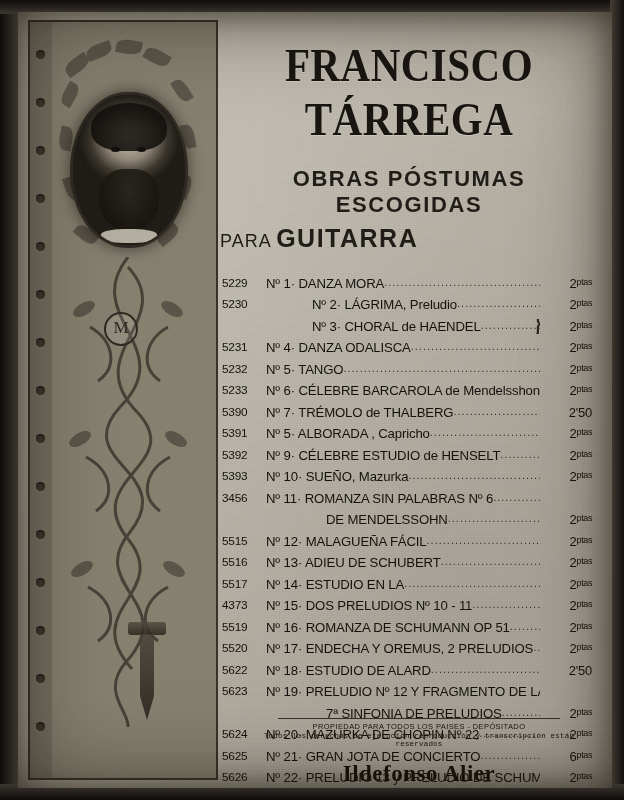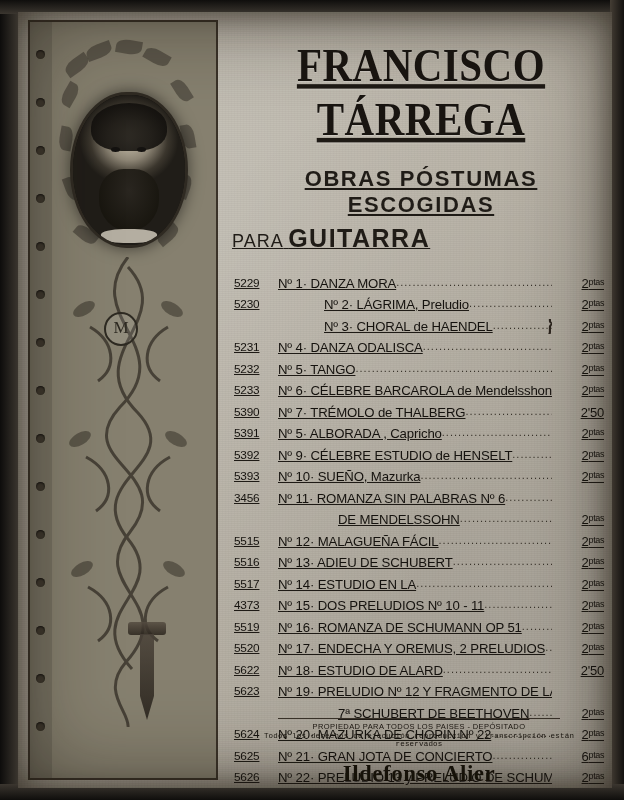--- a/index.html
+++ b/index.html
@@ -97,21 +97,21 @@
     background:linear-gradient(180deg,#4a4239,#241f19);
     clip-path:polygon(0 0,100% 0,100% 72%,50% 100%,0 72%);
     opacity:.85;
   }
   .dagger-hilt{
     position:absolute;left:98px;top:600px;width:38px;height:13px;border-radius:3px;
     background:linear-gradient(180deg,#554c41,#2a241d);opacity:.85;
   }
 
   
-  .content{position:absolute;left:214px;top:14px;width:378px;height:748px;color:#1e1a15;text-decoration:underline;}
+  .content{position:absolute;left:202px;top:14px;width:378px;height:748px;color:#1e1a15;}
 
   .composer{
     text-align:center;
     font-family:"Liberation Serif", serif;
     font-weight:bold;
     font-size:41px;
     letter-spacing:0.5px;
     color:#191511;
     margin-top:18px;
     text-shadow:0 1px 0 rgba(255,255,255,.25);
@@ -366,21 +366,21 @@
             <div class="title"><span class="txt">Nº 18· ESTUDIO DE ALARD</span><span class="dots"> ............................................................</span></div>
             <div class="price"><span>2'50</span></div>
           </div>
           <div class="row">
             <div class="code">5623</div>
             <div class="title"><span class="txt">Nº 19· PRELUDIO Nº 12 Y FRAGMENTO DE LA</span></div>
             <div class="price"></div>
           </div>
           <div class="row indent2">
             <div class="code"></div>
-            <div class="title"><span class="txt">7ª SCHUBERT DE BEETHOVEN</span><span class="dots"> ............................................................</span></div>
+            <div class="title"><span class="txt">7ª SINFONIA DE PRELUDIOS</span><span class="dots"> ............................................................</span></div>
             <div class="price"><span>2</span><sup>ptas</sup></div>
           </div>
           <div class="row">
             <div class="code">5624</div>
             <div class="title"><span class="txt">Nº 20· MAZURKA DE CHOPIN Nº 22</span><span class="dots"> ............................................................</span></div>
             <div class="price"><span>2</span><sup>ptas</sup></div>
           </div>
           <div class="row">
             <div class="code">5625</div>
             <div class="title"><span class="txt">Nº 21· GRAN JOTA DE CONCIERTO</span><span class="dots"> ............................................................</span></div>

